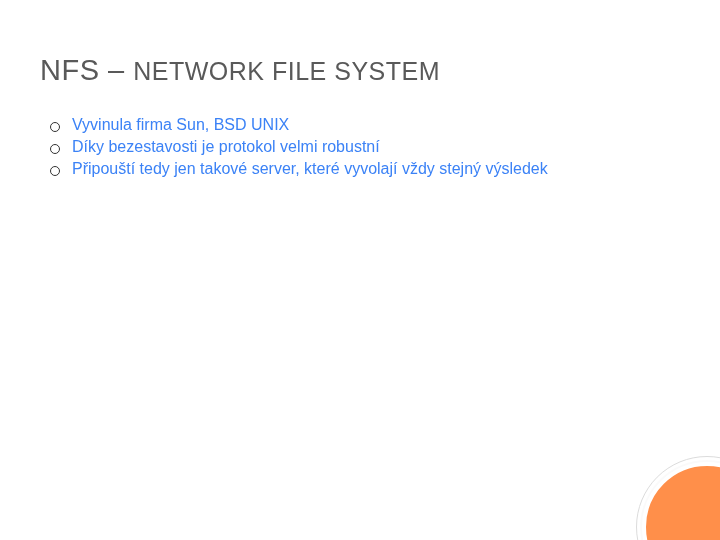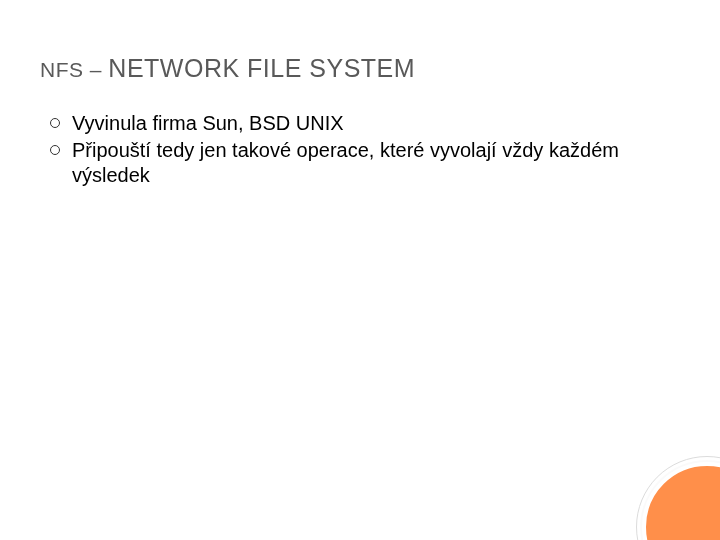--- a/index.html
+++ b/index.html
@@ -17,32 +17,32 @@
     padding: 54px 40px 40px 40px;
   }
   .title {
     color: #595959;
     font-size: 25px;
     letter-spacing: 0.5px;
     margin-bottom: 28px;
     font-weight: 400;
   }
   .title .big {
-    font-size: 21px;
+    font-size: 29px;
   }
   .bullets {
     list-style: none;
     padding-left: 6px;
   }
   .bullets li {
     position: relative;
     padding-left: 26px;
-    font-size: 20px;
+    font-size: 16px;
     line-height: 1.25;
-    color: #000000;
+    color: #3b82f6;
     margin-bottom: 2px;
   }
   .bullets li::before {
     content: "";
     position: absolute;
     left: 4px;
     top: 7px;
     width: 8px;
     height: 8px;
     border: 1.6px solid #333;
@@ -73,17 +73,18 @@
 </style>
 </head>
 <body>
 
 <div class="slide">
   <h1 class="title">
     <span class="big">NFS</span><span class="big"> – </span><span>NETWORK FILE SYSTEM</span>
   </h1>
   <ul class="bullets">
     <li>Vyvinula firma Sun, BSD UNIX</li>
-    <li>Připouští tedy jen takové operace, které vyvolají vždy každém výsledek</li>
+    <li>Díky bezestavosti je protokol velmi robustní</li>
+    <li>Připouští tedy jen takové server, které vyvolají vždy stejný výsledek</li>
   </ul>
   <div class="corner-circle-outline"></div>
   <div class="corner-circle"></div>
 </div>
 
 </body></html>

